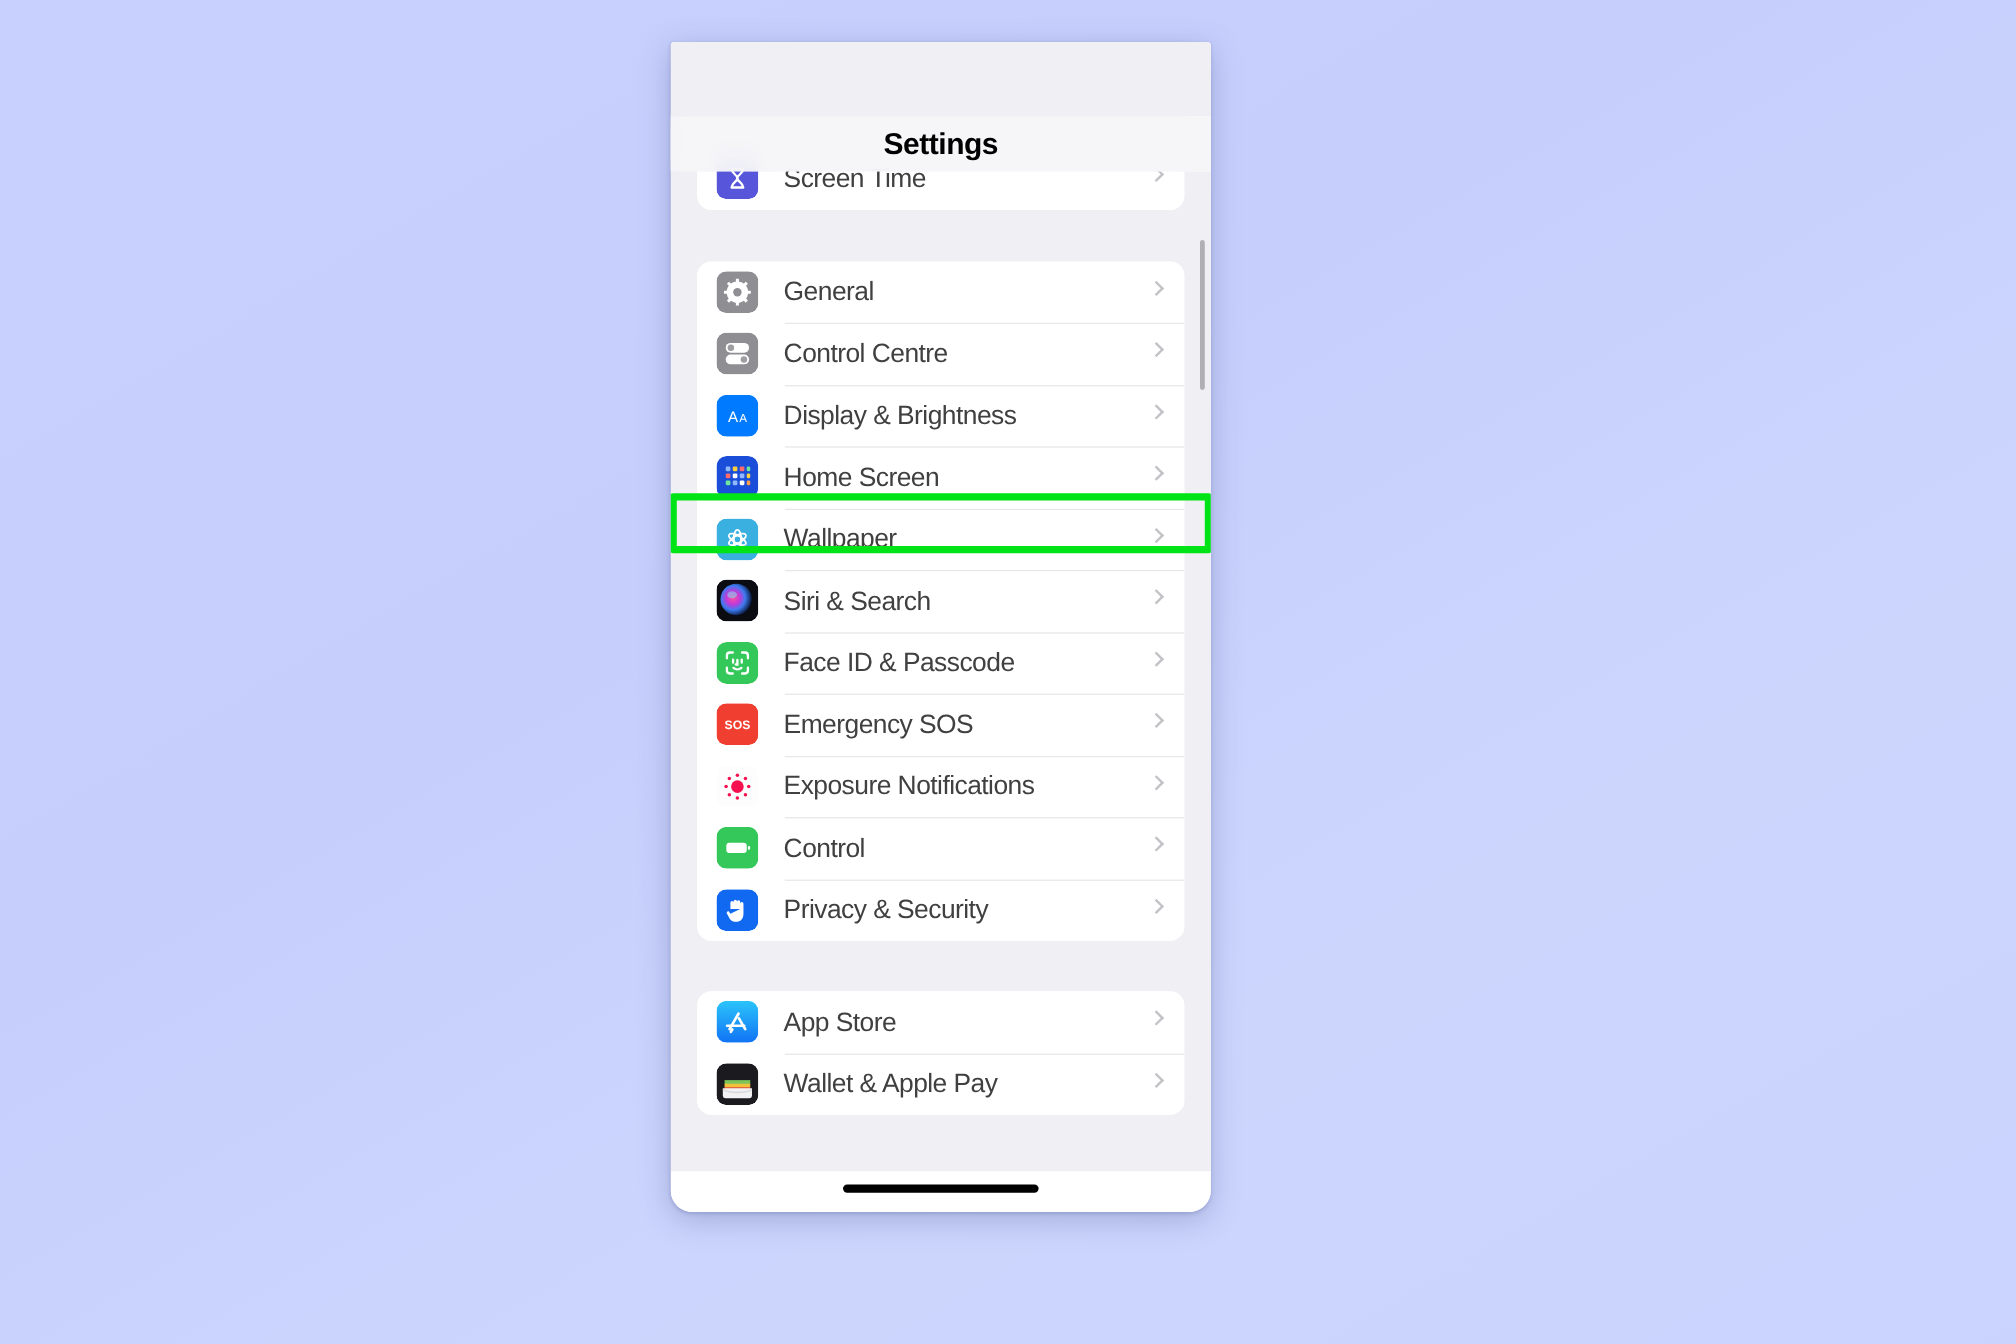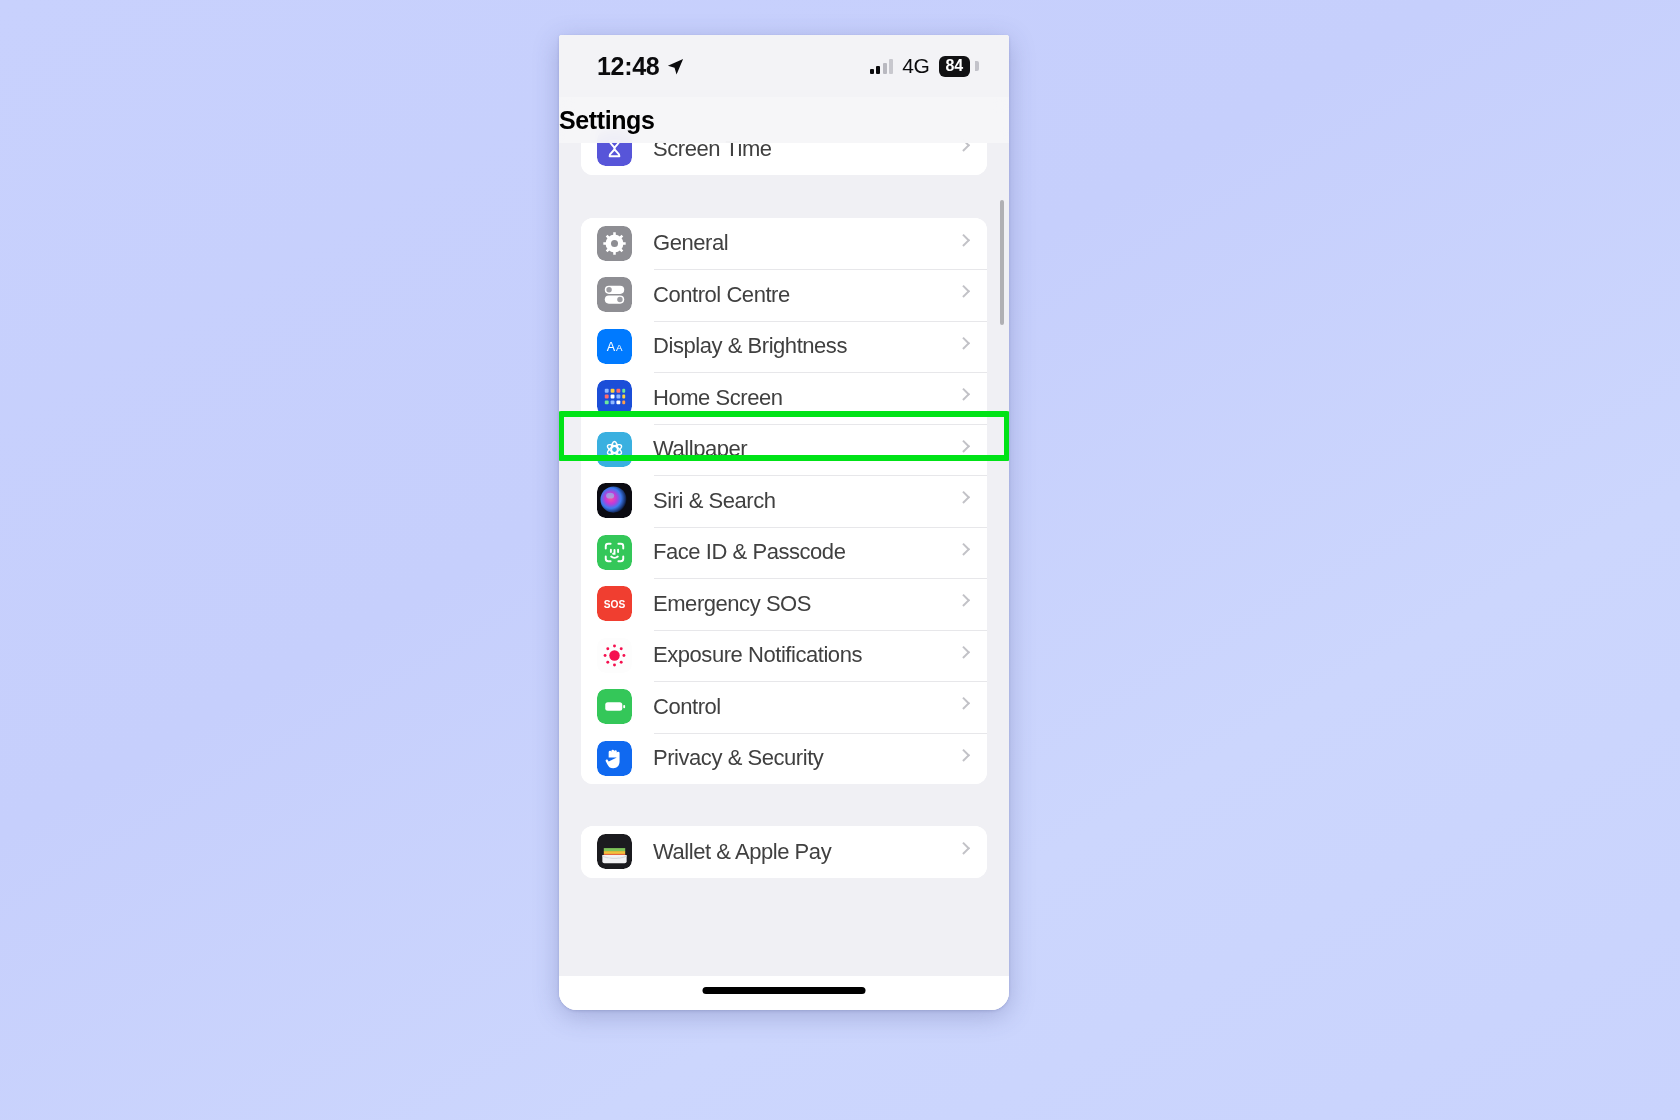--- a/index.html
+++ b/index.html
@@ -42,21 +42,21 @@
     background:#111113; color:#fff; font-size:16px; font-weight:700;
     border-radius:6px; padding:2px 7px 3px; line-height:1; letter-spacing:-.2px;
   }
   .batt-tip { width:4px;height:10px;background:#c3c3ca;border-radius:0 2px 2px 0;margin-left:-4px; }
 
   
   #navbar {
     position:absolute; top:62px; left:0; width:100%; height:46px;
     background:rgba(245,245,248,.94);
     backdrop-filter:blur(8px);
-    display:flex; align-items:center; justify-content:flex-start;
+    display:flex; align-items:center; justify-content:center;
     z-index:30;
   }
   #navbar .title { font-size:25px; font-weight:700; color:#000; letter-spacing:-.4px; }
 
   
   #scroll {
     position:absolute; top:0; left:0; width:100%; height:975px;
     background:#f0f0f4; overflow:hidden;
   }
   .group {
@@ -313,59 +313,61 @@
               <rect width="36" height="36" rx="8.5" fill="#1069f0"></rect>
           <path d="M12 17V11.5a1.4 1.4 0 012.8 0V17m0 0v-6.6a1.4 1.4 0 012.8 0V17m0 0v-6.2a1.4 1.4 0 012.8 0V17m0 0v-4.6a1.4 1.4 0 012.8 0V21c0 4.3-2.6 7-6.4 7-3.6 0-5-1.9-6.2-4.2l-1.6-3c-.6-1.1.6-2.4 1.7-1.7L12 21z" fill="#fff"></path>
             </svg>
         </span>
         <span class="lbl">Privacy &amp; Security</span>
         <span class="chev"></span>
       </div>
     </div>
 
     <div class="group g-store">
+      <div class="row">
+        <span class="ic">
+          <svg viewBox="0 0 36 36">
+            <defs>
+                <linearGradient id="asg" x1="0" y1="0" x2="0" y2="1">
+              <stop offset="0%" stop-color="#2bc4fb"></stop>
+                  <stop offset="100%" stop-color="#1173f5"></stop>
+            </linearGradient>
+              </defs>
+            <rect width="36" height="36" rx="8.5" fill="url(#asg)"></rect>
+            <g stroke="#fff" stroke-width="2.3" stroke-linecap="round" fill="none">
+              <path d="M11.3 24.3l7.6-13.2"></path>
+              <path d="M24.7 24.3l-5.4-9.3"></path>
+              <path d="M9.2 21.4h14.6"></path>
+              <path d="M12.4 26.6l1.2-2"></path>
+            </g>
+          </svg>
+        </span>
+        <span class="lbl">App Store</span>
+        <span class="chev"></span>
+      </div>
 
       <div class="row">
         <span class="ic">
           <svg viewBox="0 0 36 36">
               <rect width="36" height="36" rx="8.5" fill="#1b1b1f"></rect>
           <rect x="7" y="14.5" width="22" height="3.4" fill="#7ec45a"></rect>
           <rect x="7" y="17.6" width="22" height="3.2" fill="#f0c23c"></rect>
           <rect x="7" y="20.4" width="22" height="3.2" fill="#e8663d"></rect>
           <path d="M5.5 21.5h25v6.5a2 2 0 01-2 2H7.5a2 2 0 01-2-2z" fill="#f2f2f4"></path>
           <path d="M5.5 21.8c4.4 3.4 20.6 3.4 25 0v1.4c-4.4 3.4-20.6 3.4-25 0z" fill="#d9d9de"></path>
             </svg>
         </span>
         <span class="lbl">Wallet &amp; Apple Pay</span>
         <span class="chev"></span>
       </div>
     </div>
 
     <div id="sbar"></div>
   </div>
 
-  <div id="statusbar">
-    <div class="sb-left">
-      <span class="sb-time">12:48</span>
-      <svg class="loc-arrow" viewBox="0 0 20 20">
-        <path d="M18 2L2 9.2l7 2.1 2.1 7z" fill="#0b0b0d"></path>
-      </svg>
-    </div>
-    <div class="sb-right">
-      <span class="bars">
-          <i></i>
-          <i></i>
-          <i></i>
-          <i></i>
-        </span>
-      <span class="net">4G</span>
-      <span class="batt-badge">84</span>
-      <span class="batt-tip"></span>
-    </div>
-  </div>
 
   <div id="navbar">
     <span class="title">Settings</span>
   </div>
 
   <div id="highlight" style="border-color: rgb(0, 227, 23);"></div>
 
   <div id="bottom-fade"></div>
   <div id="home-ind"></div>
 </div>

